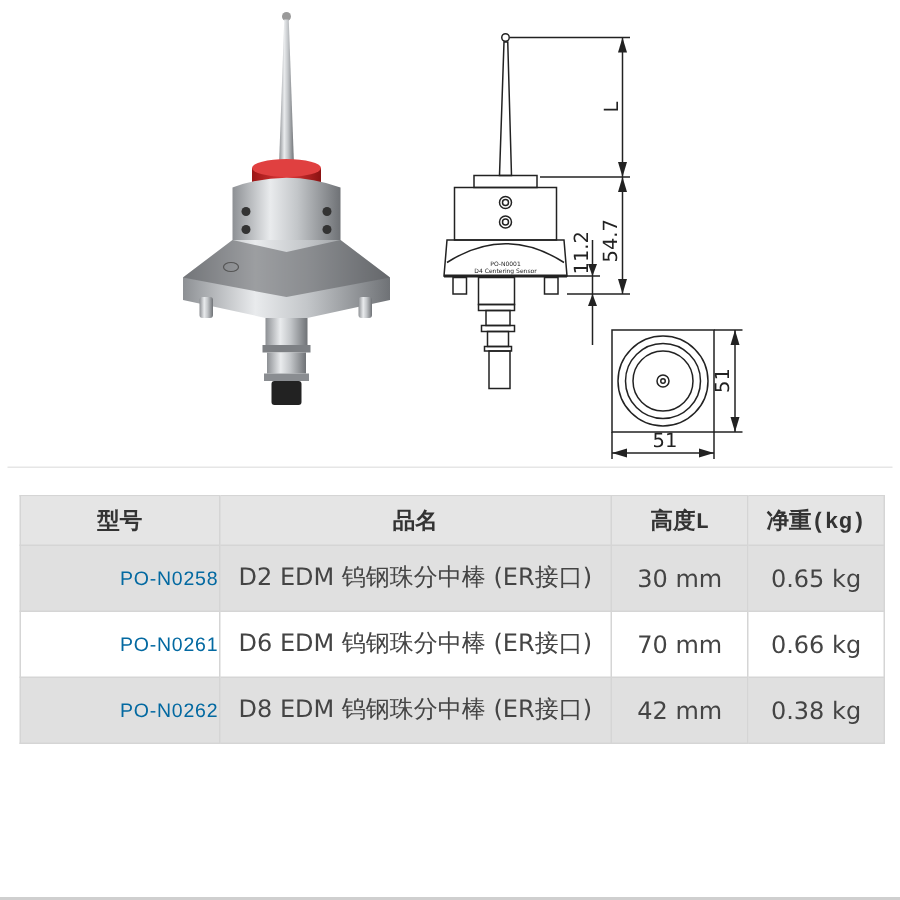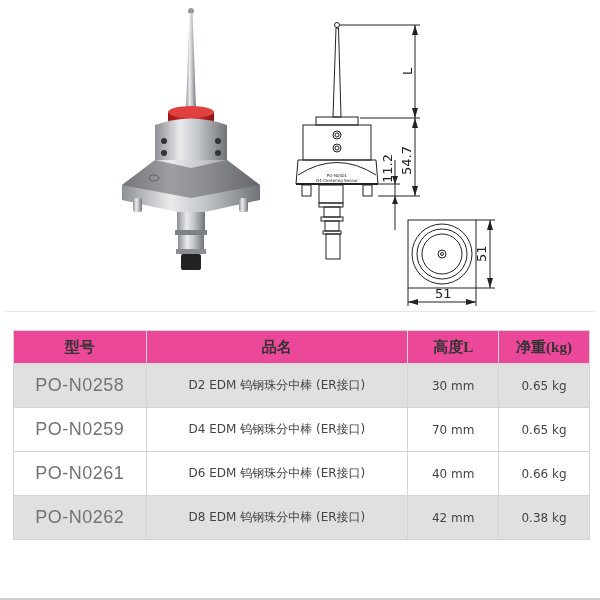--- a/index.html
+++ b/index.html
@@ -4,24 +4,24 @@
 <style>
   html, body { margin: 0; padding: 0; background: #ffffff; }
   body { width: 600px; height: 600px; position: relative; overflow: hidden; font-family: "DejaVu Sans", sans-serif; }
   .top { position: absolute; left: 0; top: 0; width: 600px; height: 312px; }
   .divider { position: absolute; left: 5px; top: 311px; width: 590px; height: 1px; background: #e6e6e6; }
   .photo { position: absolute; left: 100px; top: 0; width: 180px; height: 290px; }
   .drawing { position: absolute; left: 280px; top: 0; width: 240px; height: 310px; }
   .dim-text { font-family: "DejaVu Sans", sans-serif; font-size: 13px; fill: #222; }
   .tbl { position: absolute; left: 13px; top: 330px; width: 577px; border-collapse: collapse; }
   .tbl td, .tbl th { border: 1px solid #d5d5d5; text-align: center; padding: 0; }
-  .tbl th { height: 32px; font-size: 15px; font-weight: bold; color: #333; background: #ec4899; font-family: Liberation Serif, serif; }
-  .tbl td { height: 43px; font-size: 12px; color: #444; }
+  .tbl th { height: 32px; font-size: 15px; font-weight: bold; color: #333; background: #e5e5e5; font-family: Liberation Mono, monospace; }
+  .tbl td { height: 43px; font-size: 16px; color: #444; }
   .tbl tr.shade td { background: #e0e0e0; }
-  .tbl td.model { color: #737373; font-size: 18px; letter-spacing: 0.5px; font-family: "Liberation Sans", sans-serif; }
+  .tbl td.model { color: #0369a1; font-size: 13px; letter-spacing: 0.5px; font-family: "Liberation Sans", sans-serif; text-align: right; }
   .col1 { width: 120px; } .col2 { width: 238px; } .col3 { width: 82px; } .col4 { width: 82px; }
   .bottom-line { position: absolute; left: 0; top: 598px; width: 600px; height: 2px; background: #cfcfcf; }
 </style>
 </head>
 <body>
 
 <div class="top">
 
   <svg class="photo" viewBox="0 0 180 290">
     <defs>
@@ -151,29 +151,23 @@
     </tr>
   </thead>
   <tbody>
     <tr class="shade">
       <td class="model">PO-N0258</td>
       <td>D2 EDM 钨钢珠分中棒 (ER接口)</td>
       <td>30 mm</td>
       <td>0.65 kg</td>
     </tr>
     <tr>
-      <td class="model">PO-N0259</td>
-      <td>D4 EDM 钨钢珠分中棒 (ER接口)</td>
-      <td>70 mm</td>
-      <td>0.65 kg</td>
-    </tr>
-    <tr>
       <td class="model">PO-N0261</td>
       <td>D6 EDM 钨钢珠分中棒 (ER接口)</td>
-      <td>40 mm</td>
+      <td>70 mm</td>
       <td>0.66 kg</td>
     </tr>
     <tr class="shade">
       <td class="model">PO-N0262</td>
       <td>D8 EDM 钨钢珠分中棒 (ER接口)</td>
       <td>42 mm</td>
       <td>0.38 kg</td>
     </tr>
   </tbody>
 </table>

